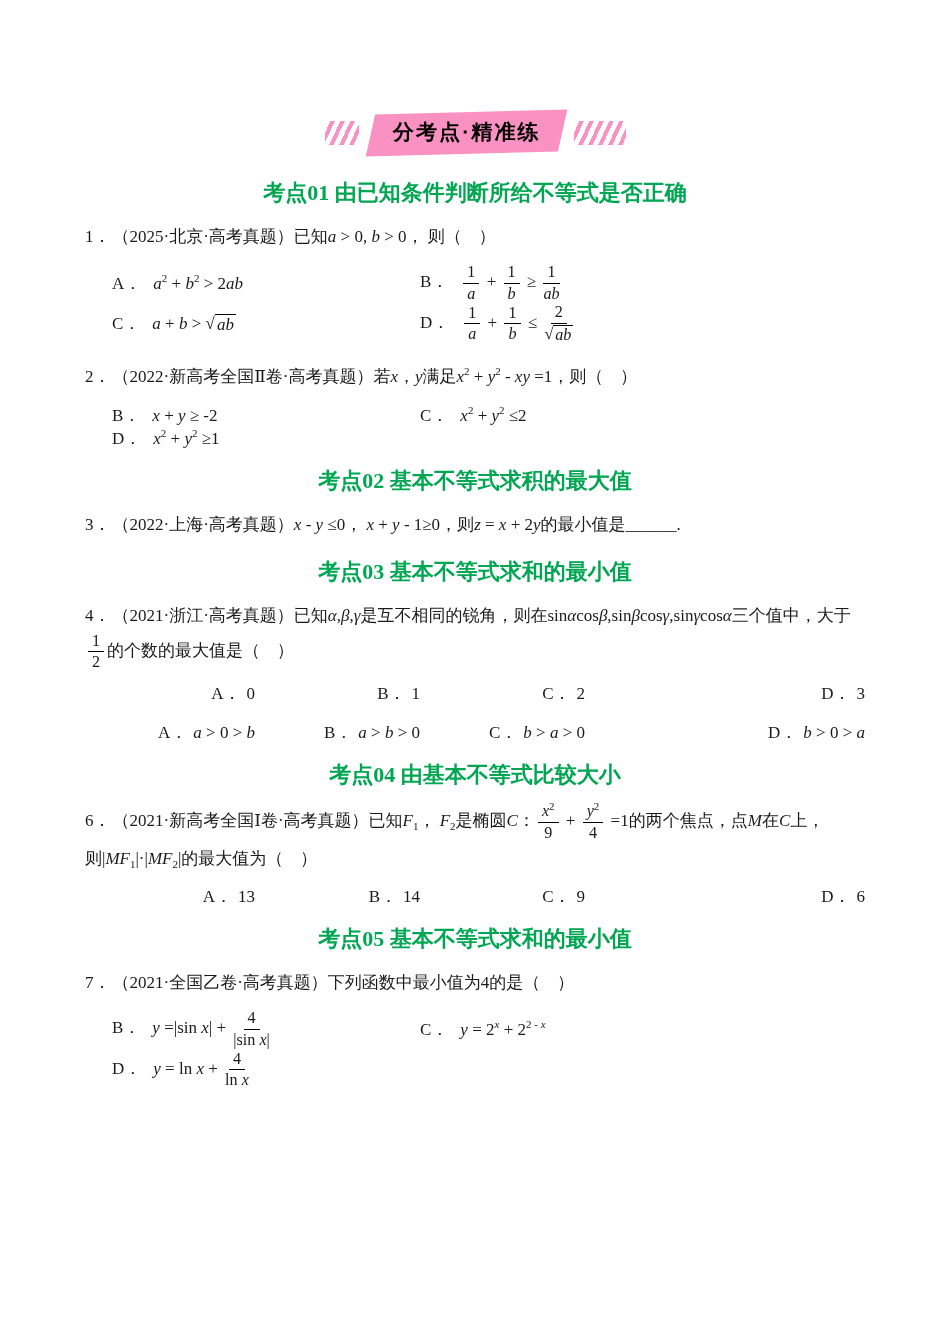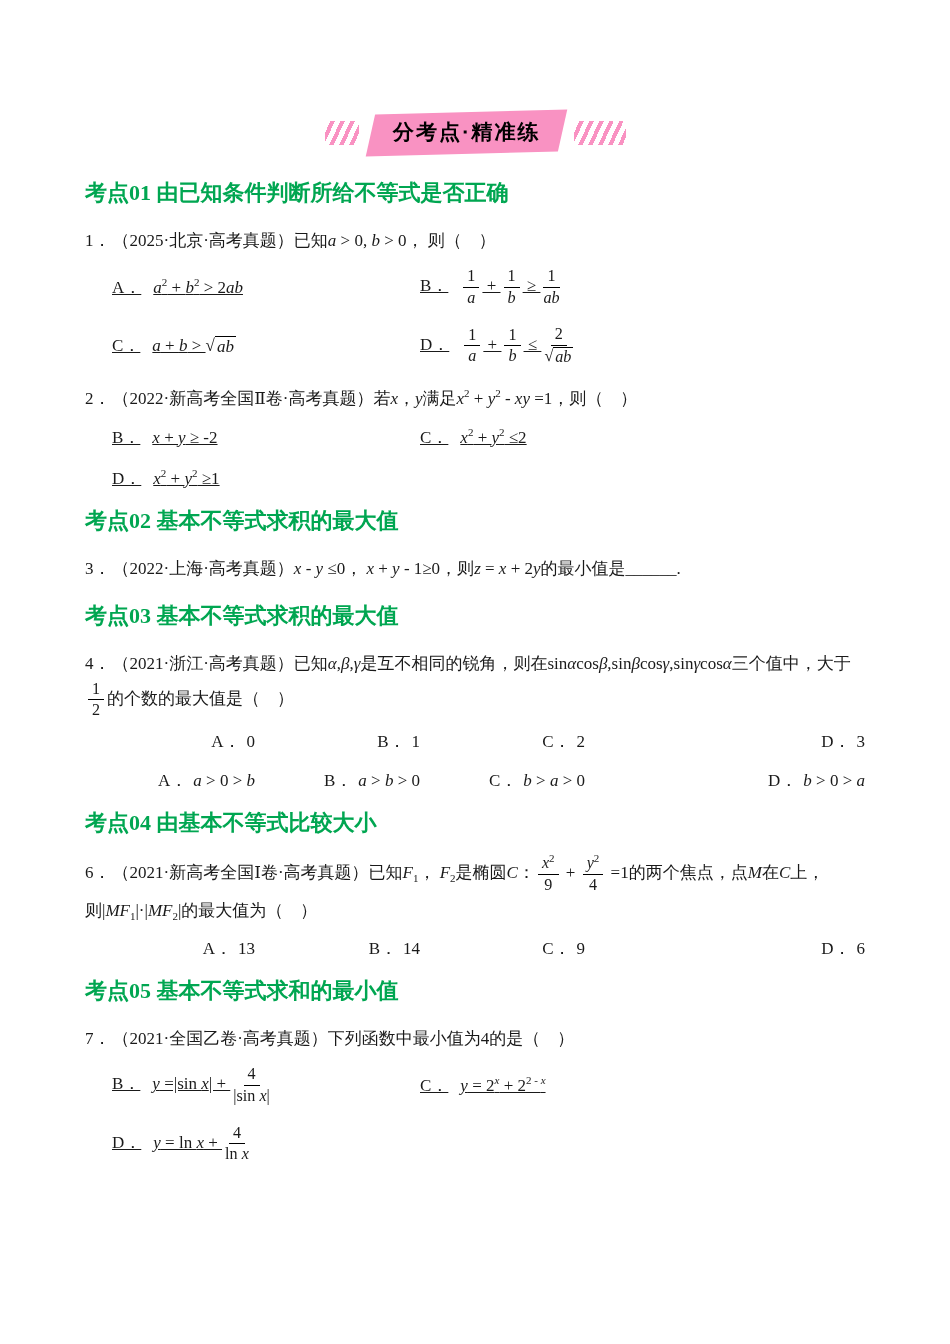--- a/index.html
+++ b/index.html
@@ -25,28 +25,28 @@
     background:var(--badge-pink);
     padding:6px 22px 8px;
     transform:skewX(-14deg) rotate(-1.5deg);
     font-family:"Liberation Sans","DejaVu Sans",sans-serif;
     font-weight:bold;font-size:21px;color:#000;letter-spacing:2px;
   }
   .badge>span{display:inline-block;transform:skewX(14deg) rotate(1.5deg);}
 
   
   .kaodian{
-    text-align:left;color:var(--heading-green);
+    text-align:center;color:var(--heading-green);
     font-size:22px;font-weight:bold;
     margin:16px 0 12px;
     font-family:"Liberation Serif","DejaVu Serif",serif;
   }
 
   
-  .question{margin:16px 0 6px;line-height:1.95;}
+  .question{margin:8px 0 6px;line-height:1.95;}
   .qnum{margin-right:2px;}
   .qstem i{font-family:"Liberation Serif","DejaVu Serif",serif;}
 
   sup,sub{font-size:11px;line-height:0;}
   sup{vertical-align:super;}
   sub{vertical-align:sub;}
 
   
   .frac{
     display:inline-flex;flex-direction:column;align-items:center;
@@ -55,21 +55,21 @@
   .frac .num{padding:0 4px 1px;border-bottom:1px solid #000;}
   .frac .den{padding-top:1px;}
   .sqrt{display:inline-flex;align-items:flex-start;white-space:nowrap;}
   .sqrt::before{content:"\221A";font-style:normal;line-height:1.15;}
   .sqrt .rad{border-top:1px solid #000;padding:0 2px;line-height:1.15;}
 
   
   .options{margin:10px 0 16px;}
   .options-2col{
     display:grid;grid-template-columns:308px auto;
-    padding-left:27px;row-gap:18px;align-items:center;text-decoration:underline;
+    padding-left:27px;align-items:center;
   }
   .options-4col{
     display:grid;grid-template-columns:143px 165px 165px auto;
     padding-left:27px;align-items:center;text-align:right;
   }
   .option{white-space:nowrap;}
   .opt-label{margin-right:12px;}
   .options-4col .opt-label{margin-right:6px;}
 </style>
 </head>
@@ -141,21 +141,21 @@
       <span class="opt-label">D．</span><span class="opt-math"><i>x</i><sup>2</sup> + <i>y</i><sup>2</sup> ≥1</span>
     </div>
   </div>
 
   <h2 class="kaodian">考点02 基本不等式求积的最大值</h2>
 
   <div class="question">
     <span class="qnum">3．</span><span class="qstem">（2022·上海·高考真题）<i>x</i> - <i>y</i> ≤0， <i>x</i> + <i>y</i> - 1≥0，则<i>z</i> = <i>x</i> + 2<i>y</i>的最小值是______.</span>
   </div>
 
-  <h2 class="kaodian">考点03 基本不等式求积的最大值</h2>
+  <h2 class="kaodian">考点03 基本不等式求和的最小值</h2>
 
   <div class="question">
     <span class="qnum">4．</span><span class="qstem">（2021·浙江·高考真题）已知<i>α</i>,<i>β</i>,<i>γ</i>是互不相同的锐角，则在sin<i>α</i>cos<i>β</i>,sin<i>β</i>cos<i>γ</i>,sin<i>γ</i>cos<i>α</i>三个值中，大于<span class="frac">
           <span class="num">1</span>
           <span class="den">2</span>
         </span>的个数的最大值是（　）</span>
   </div>
   <div class="options options-4col">
     <div class="option">
       <span class="opt-label">A．</span><span class="opt-math">0</span>

